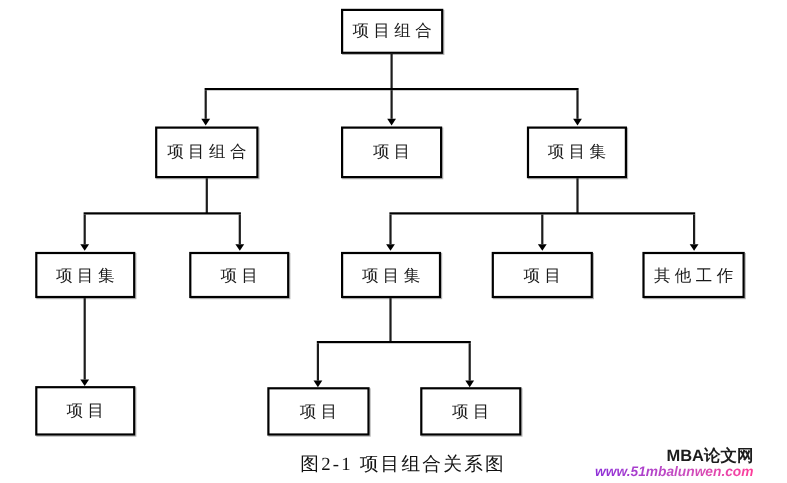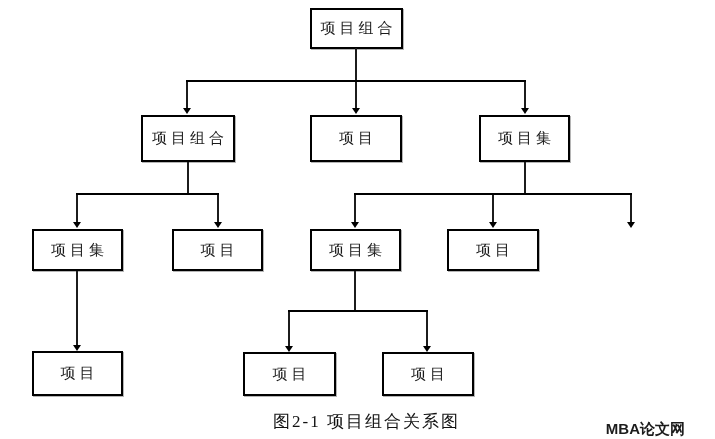--- a/index.html
+++ b/index.html
@@ -78,20 +78,21 @@
   <div class="node" style="left:310px;top:8px;width:93px;height:41px">项目组合</div>
 
   <div class="node" style="left:141px;top:115px;width:94px;height:47px">项目组合</div>
   <div class="node" style="left:310px;top:115px;width:92px;height:47px">项目</div>
   <div class="node" style="left:479px;top:115px;width:91px;height:47px">项目集</div>
 
   <div class="node" style="left:32px;top:229px;width:91px;height:42px">项目集</div>
   <div class="node" style="left:172px;top:229px;width:91px;height:42px">项目</div>
   <div class="node" style="left:310px;top:229px;width:91px;height:42px">项目集</div>
   <div class="node" style="left:447px;top:229px;width:92px;height:42px">项目</div>
+  <div class="node" style="left:584px;top:229px;width:93px;height:42px">其他工作</div>
 
   <div class="node" style="left:32px;top:351px;width:91px;height:45px">项目</div>
   <div class="node" style="left:243px;top:352px;width:93px;height:44px">项目</div>
   <div class="node" style="left:382px;top:352px;width:92px;height:44px">项目</div>
 
   <div class="vline" style="left:355px;top:48px;height:34px"></div>
   <div class="hline" style="left:186px;top:80px;width:340px"></div>
   <div class="vline" style="left:186px;top:82px;height:26px"></div>
   <div class="arrow" style="left:183px;top:108px"></div>
   <div class="vline" style="left:355px;top:82px;height:26px"></div>
@@ -122,15 +123,16 @@
   <div class="hline" style="left:288px;top:310px;width:140px"></div>
   <div class="vline" style="left:288px;top:312px;height:34px"></div>
   <div class="arrow" style="left:285px;top:346px"></div>
   <div class="vline" style="left:426px;top:312px;height:34px"></div>
   <div class="arrow" style="left:423px;top:346px"></div>
 
   <div class="caption">图2-1 项目组合关系图</div>
 
   <div class="wm">
     <div class="wm-name">MBA论文网</div>
+    <div class="wm-url">www.51mbalunwen.com</div>
   </div>
 
 </div>
 
 </body></html>

